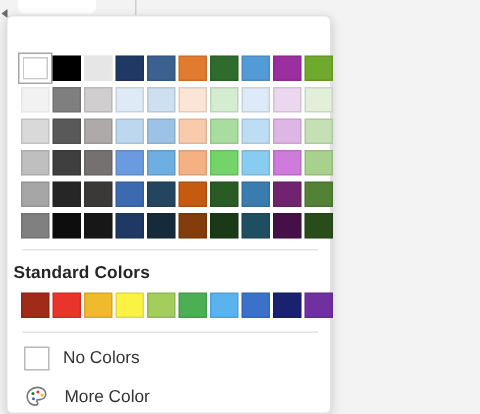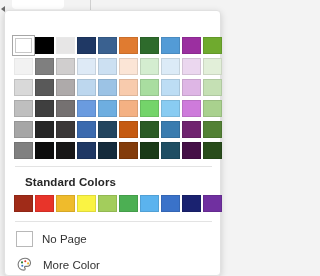--- a/index.html
+++ b/index.html
@@ -103,21 +103,21 @@
     width: 197px;
     height: 1px;
     background: #e3e3e3;
   }
   #divider-1 { top: 155px; }
   #divider-2 { top: 210px; }
 
   
   #standard-colors-title {
     position: absolute;
-    left: 20px;
+    left: 4px;
     top: 165px;
   }
   #standard-grid {
     position: absolute;
     left: 9px;
     top: 184px;
     display: grid;
     grid-template-columns: repeat(10, 19px);
     grid-auto-rows: 17px;
     column-gap: 2px;
@@ -248,21 +248,21 @@
       <div class="swatch" title="#5BB3EE" style="background: rgb(91, 179, 238);"></div>
       <div class="swatch" title="#3A72C9" style="background: rgb(58, 114, 201);"></div>
       <div class="swatch" title="#1A2270" style="background: rgb(26, 34, 112);"></div>
       <div class="swatch" title="#7030A0" style="background: rgb(112, 48, 160);"></div>
     </div>
 
   <div id="divider-2" class="divider"></div>
 
   <div id="no-color-row" class="action-row">
     <div class="nocolor-box"></div>
-    <span class="action-label">No Page</span>
+    <span class="action-label">No Colors</span>
   </div>
 
   <div id="more-colors-row" class="action-row">
     <svg class="palette-icon" viewBox="0 0 18 18">
       <path d="M9 2.2c-3.9 0-6.9 2.8-6.9 6.3 0 3.3 2.6 5.6 5.6 5.6.9 0 1.5-.5 1.5-1.2
                0-.4-.2-.7-.4-.9-.2-.2-.3-.4-.3-.7 0-.5.4-.9.9-.9h1.2c2.2 0 3.9-1.6
                3.9-3.7 0-2.6-2.6-4.5-5.5-4.5z" fill="none" stroke="#7a7a7a" stroke-width="1.1"></path>
       <circle cx="6.0" cy="6.4" r="1.05" fill="#2e7d32"></circle>
       <circle cx="9.3" cy="5.3" r="1.05" fill="#e03b2f"></circle>
       <circle cx="12.1" cy="7.4" r="1.05" fill="#efb92c"></circle>

